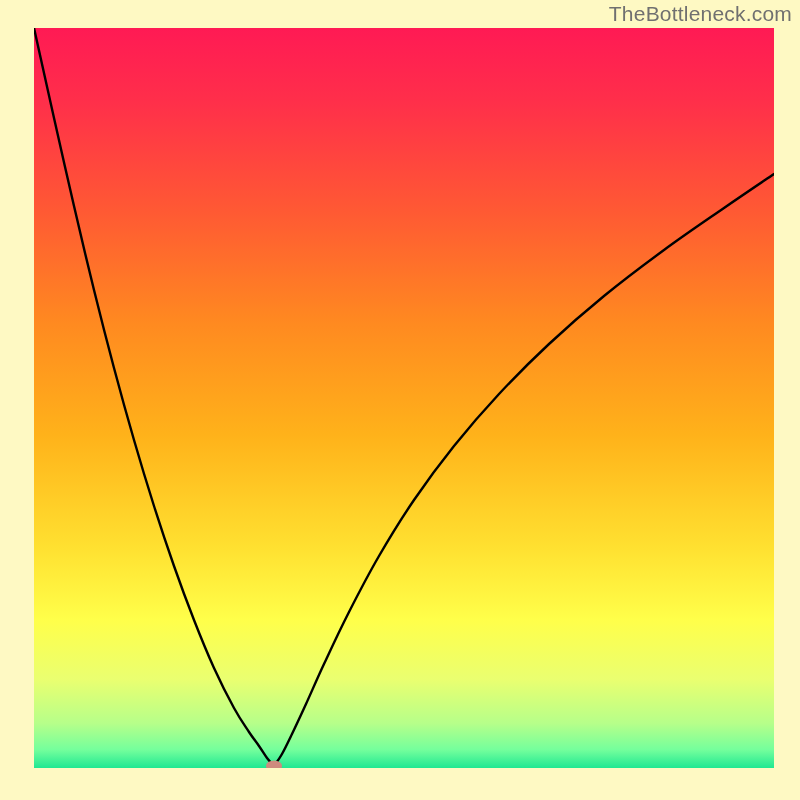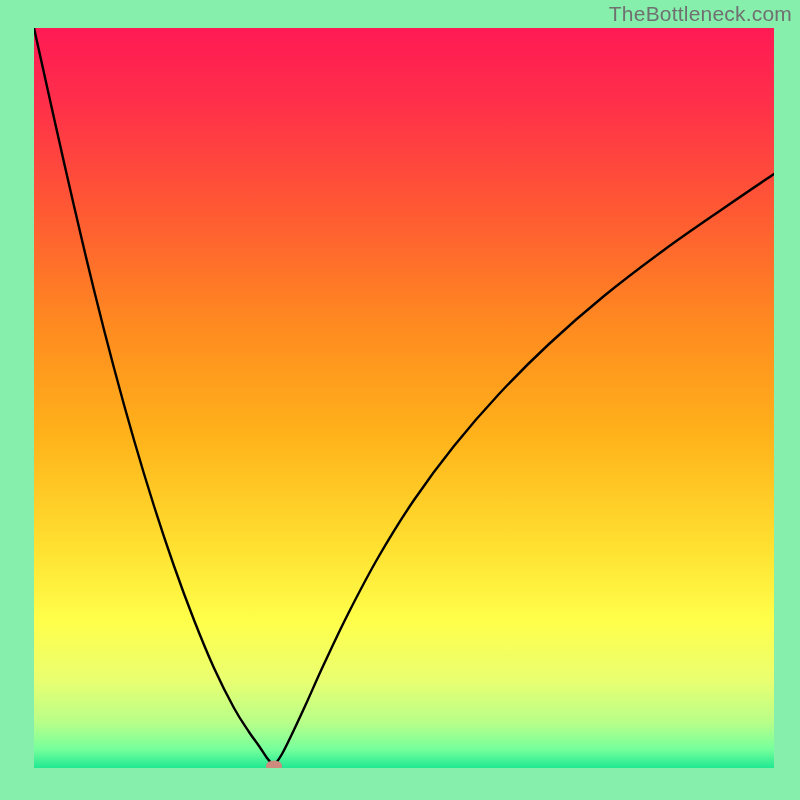--- a/index.html
+++ b/index.html
@@ -8,21 +8,21 @@
     width: 800px;
     height: 800px;
     overflow: hidden;
     font-family: Arial, Helvetica, sans-serif;
     background: #000;
   }
   .frame {
     position: relative;
     width: 800px;
     height: 800px;
-    background: #86efac;
+    background: #fef9c3;
   }
   .watermark {
     position: absolute;
     top: 2px;
     right: 8px;
     color: #707070;
     font-size: 21px;
     font-weight: 500;
     letter-spacing: 0.2px;
     z-index: 10;

